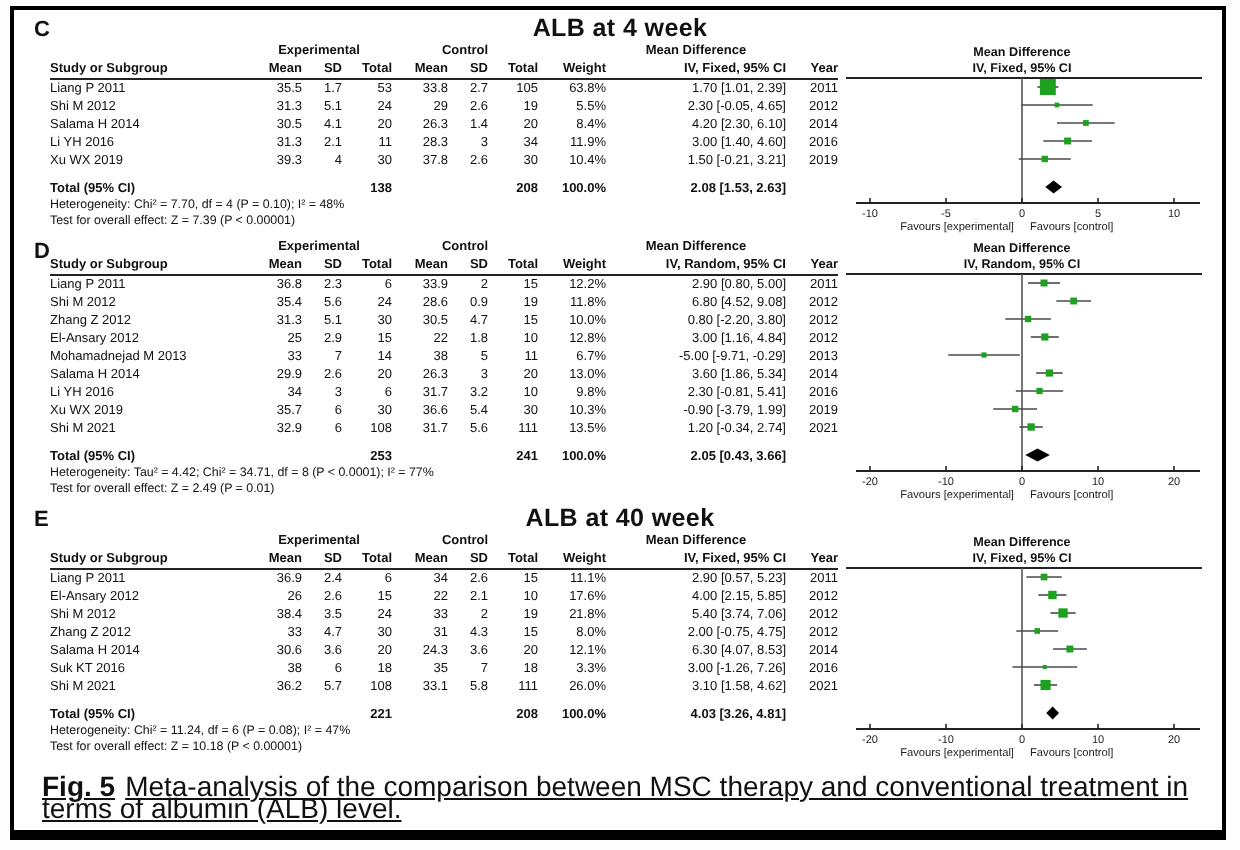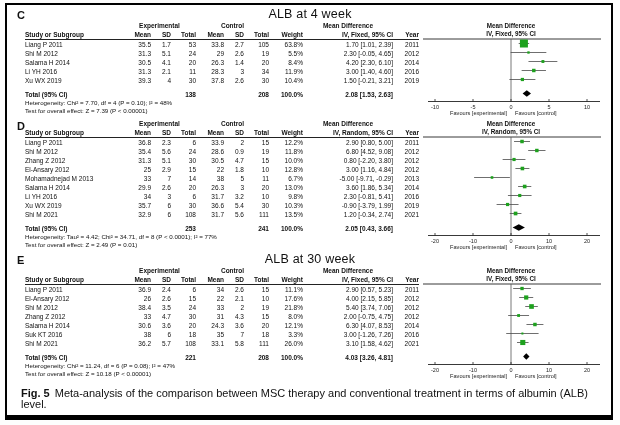--- a/index.html
+++ b/index.html
@@ -7,35 +7,35 @@
     width:620px; height:425px; background:#fdfdfd; position:relative;
     font-family:"Liberation Sans", sans-serif; color:#111;
   }
   .page {
     position:absolute; left:5px; top:3px; width:608px; height:417px;
     border:2px solid #000; border-bottom-width:5px; box-sizing:border-box;
     padding:3px 4px 0 6px; overflow:hidden; background:#fff;
   }
   .panel { position:relative; margin-bottom:1px; }
   .pletter { position:absolute; left:4px; top:1px; font-size:11px; font-weight:bold; }
-  .ptitle { text-align:center; font-weight:normal; font-size:12.5px; line-height:13px; letter-spacing:0.2px; }
+  .ptitle { text-align:center; font-weight:bold; font-size:12.5px; line-height:13px; letter-spacing:0.2px; }
   .pbody { display:flex; align-items:flex-start; padding-left:12px; }
   table.ftable { border-collapse:collapse; table-layout:fixed; width:394px; }
   .ftable th, .ftable td {
     padding:0; font-size:6.5px; line-height:9px; height:9px;
     white-space:nowrap; overflow:visible; font-weight:normal;
   }
   .ftable thead th { font-weight:bold; }
   .ftable tr.colhead th { border-bottom:1px solid #222; }
   .r { text-align:right; } .c { text-align:center; } .l { text-align:left; }
   tr.spacer td { height:5px; line-height:5px; font-size:1px; }
   tr.totalrow td { font-weight:bold; }
   tr.note td { font-size:6.2px; line-height:8px; height:8px; }
   svg.fplot { flex:0 0 auto; margin-left:4px; }
-  .caption { margin-top:7px; padding-left:8px; font-size:11px; line-height:11px; }
+  .caption { margin-top:7px; padding-left:8px; font-size:14px; line-height:11px;text-decoration:underline; }
   .cap-label { font-weight:bold; margin-right:5px; }
 </style>
 </head>
 <body>
 
 <div class="page">
   <div id="panels">
       <section class="panel">
         <div class="pletter">C</div>
         <div class="ptitle">ALB at 4 week</div>
@@ -396,21 +396,21 @@
             <text x="126" y="123.5" text-anchor="middle" font-size="5.5" fill="#222">10</text>
             <line x1="164" y1="114" x2="164" y2="116.5" stroke="#222222" stroke-width="0.8"></line>
             <text x="164" y="123.5" text-anchor="middle" font-size="5.5" fill="#222">20</text>
             <text x="84" y="130" text-anchor="end" font-size="5.6" fill="#222">Favours [experimental]</text>
             <text x="92" y="130" text-anchor="start" font-size="5.6" fill="#222">Favours [control]</text>
           </svg>
         </div>
       </section>
       <section class="panel">
         <div class="pletter">E</div>
-        <div class="ptitle">ALB at 30 week</div>
+        <div class="ptitle">ALB at 40 week</div>
         <div class="pbody">
           <table class="ftable">
             <colgroup>
               <col style="width:98px">
               <col style="width:28px">
               <col style="width:20px">
               <col style="width:25px">
               <col style="width:28px">
               <col style="width:20px">
               <col style="width:25px">

